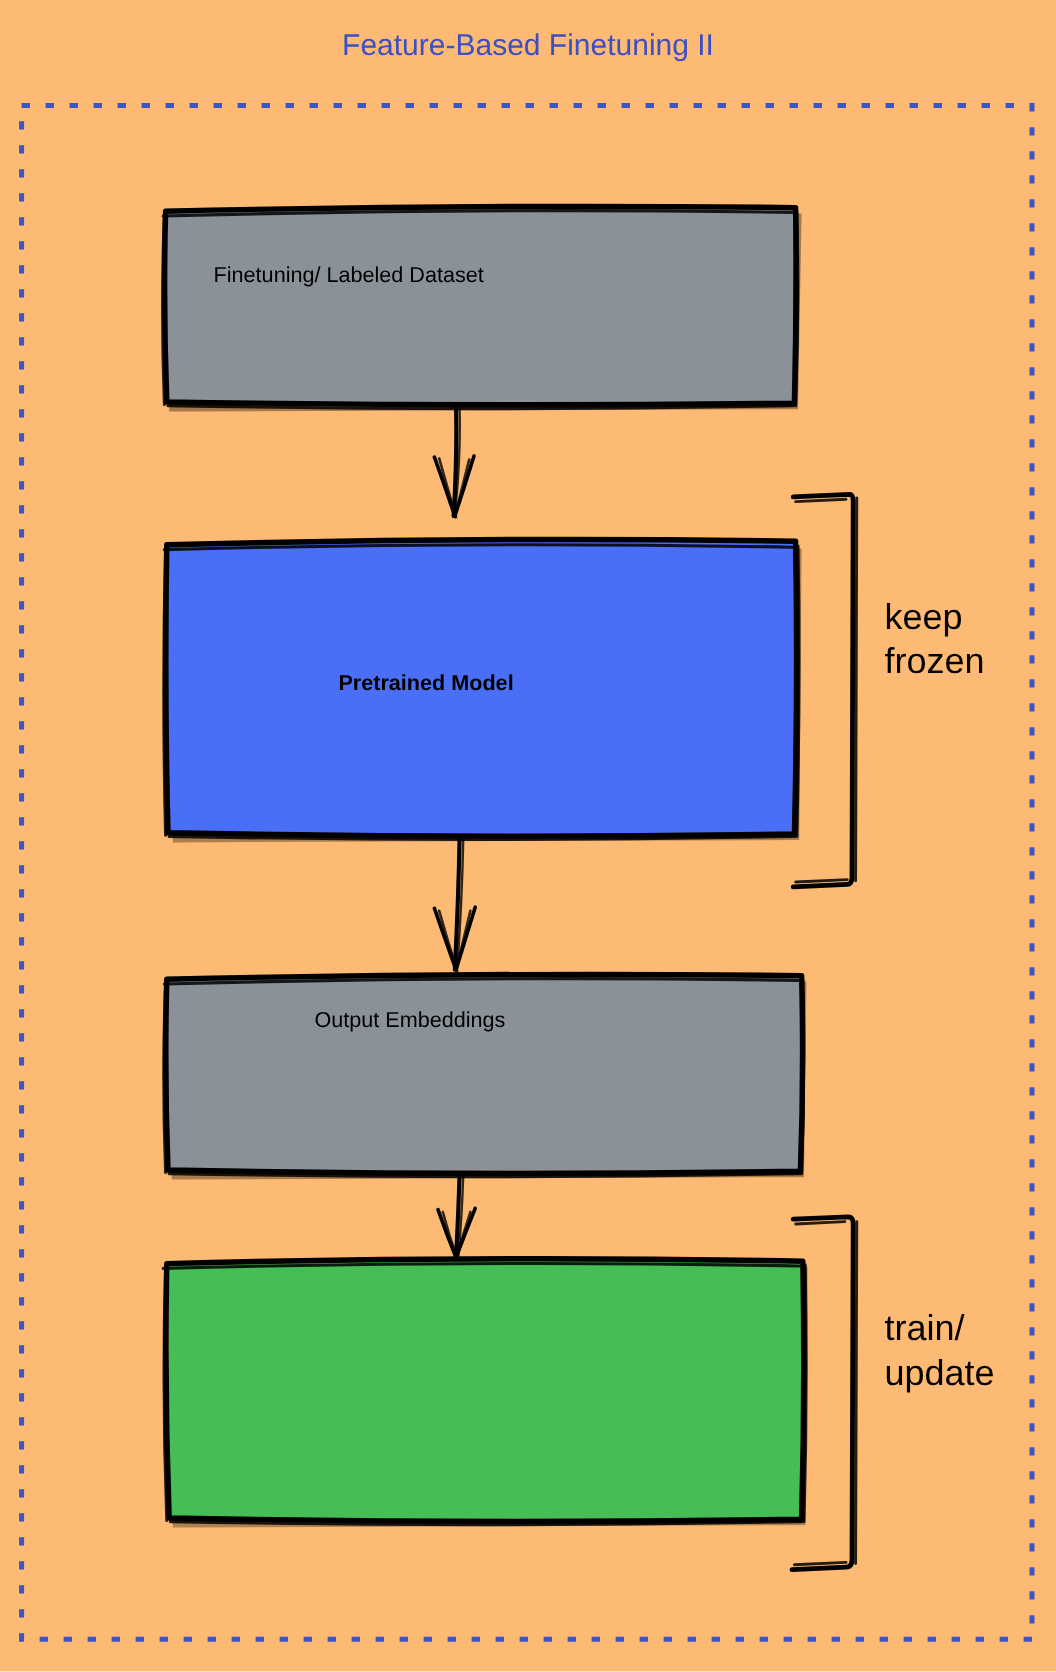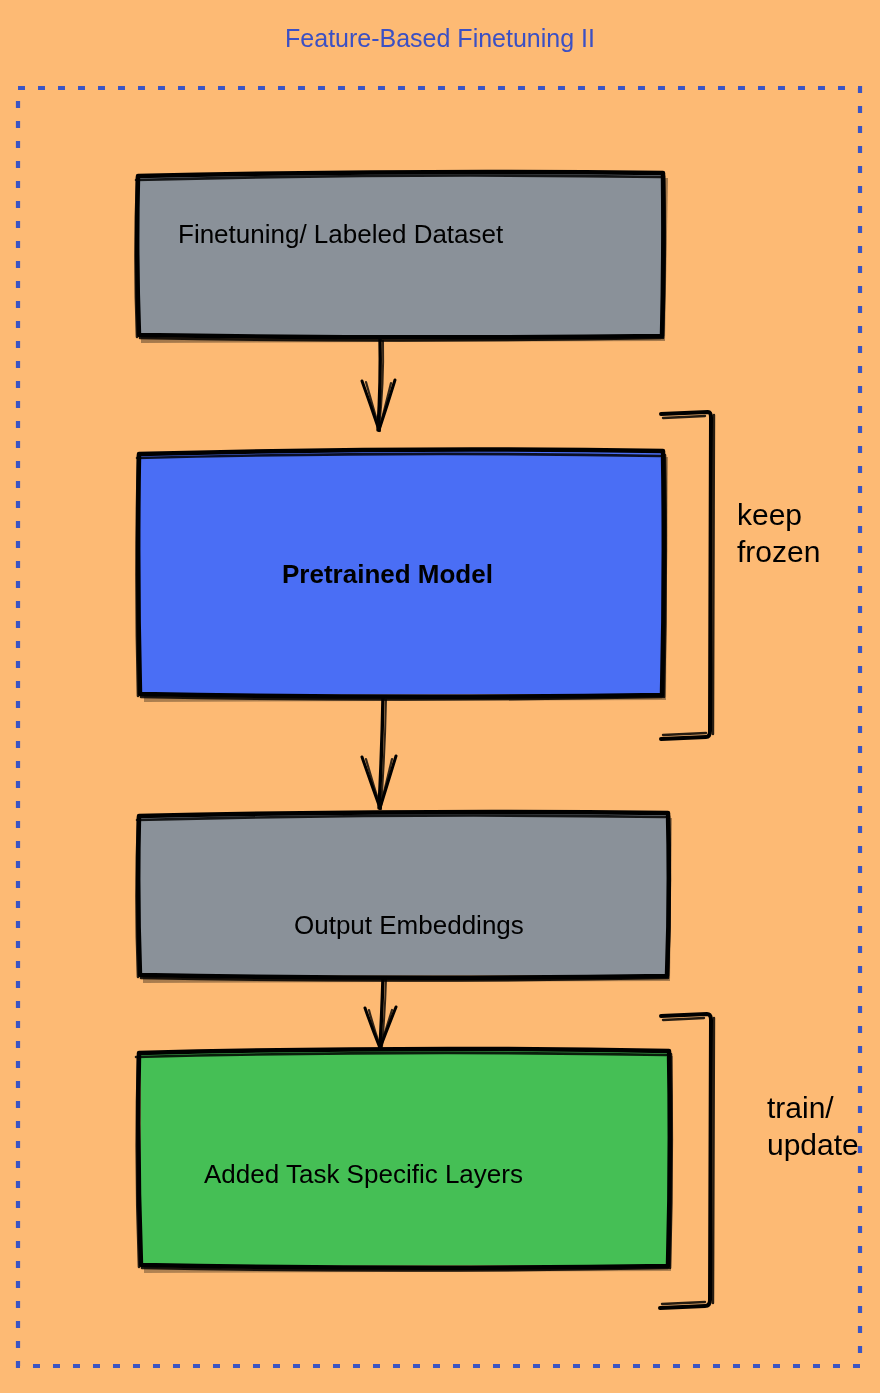--- a/index.html
+++ b/index.html
@@ -32,21 +32,21 @@
     text-align: center;
     font-size: 25px;
     font-family: "Liberation Sans", sans-serif;
     color: #3b50c4;
     letter-spacing: 0px;
   }
   .node-label {
     position: absolute;
     font-family: "Liberation Sans", sans-serif;
     color: #000000;
-    font-size: 26px;
+    font-size: 18px;
     white-space: nowrap;
     pointer-events: none;
   }
   .bracket-label {
     position: absolute;
     font-family: "Liberation Sans", sans-serif;
     color: #000000;
     font-size: 30px;
     line-height: 1.22;
     white-space: pre;
@@ -127,23 +127,22 @@
       <path d="M661 1016 L707 1014 Q711 1014 711 1020 L710 1300 Q710 1306 705 1306 L660 1308" fill="none" stroke="#000000" stroke-width="4" stroke-linecap="round" stroke-linejoin="round"></path>
       <path d="M663 1020 L704 1018 M714 1018 L713 1303 M662 1304 L705 1302" fill="none" stroke="#000000" stroke-width="2.4" stroke-linecap="round" opacity="0.85"></path>
     </g>
 
   </svg>
 
   <div class="node-label" style="left:178px; top:219px;">Finetuning/ Labeled Dataset</div>
 
   <div class="node-label" style="left:282px; top:559px;font-weight:bold;">Pretrained Model</div>
 
-  <div class="node-label" style="left:262px; top:910px;margin-left:32px;">Output Embeddings</div>
+  <div class="node-label" style="left:262px; top:840px;">Output Embeddings</div>
 
-  <div class="node-label" style="left:204px; top:1159px;">Added Task Specific Layers</div>
 
   <div class="bracket-label" style="left:737px; top:497px;">keep
 frozen</div>
 
-  <div class="bracket-label" style="left:767px; top:1090px;">train/
+  <div class="bracket-label" style="left:737px; top:1090px;">train/
 update</div>
 
 </div>
 
 </body></html>

